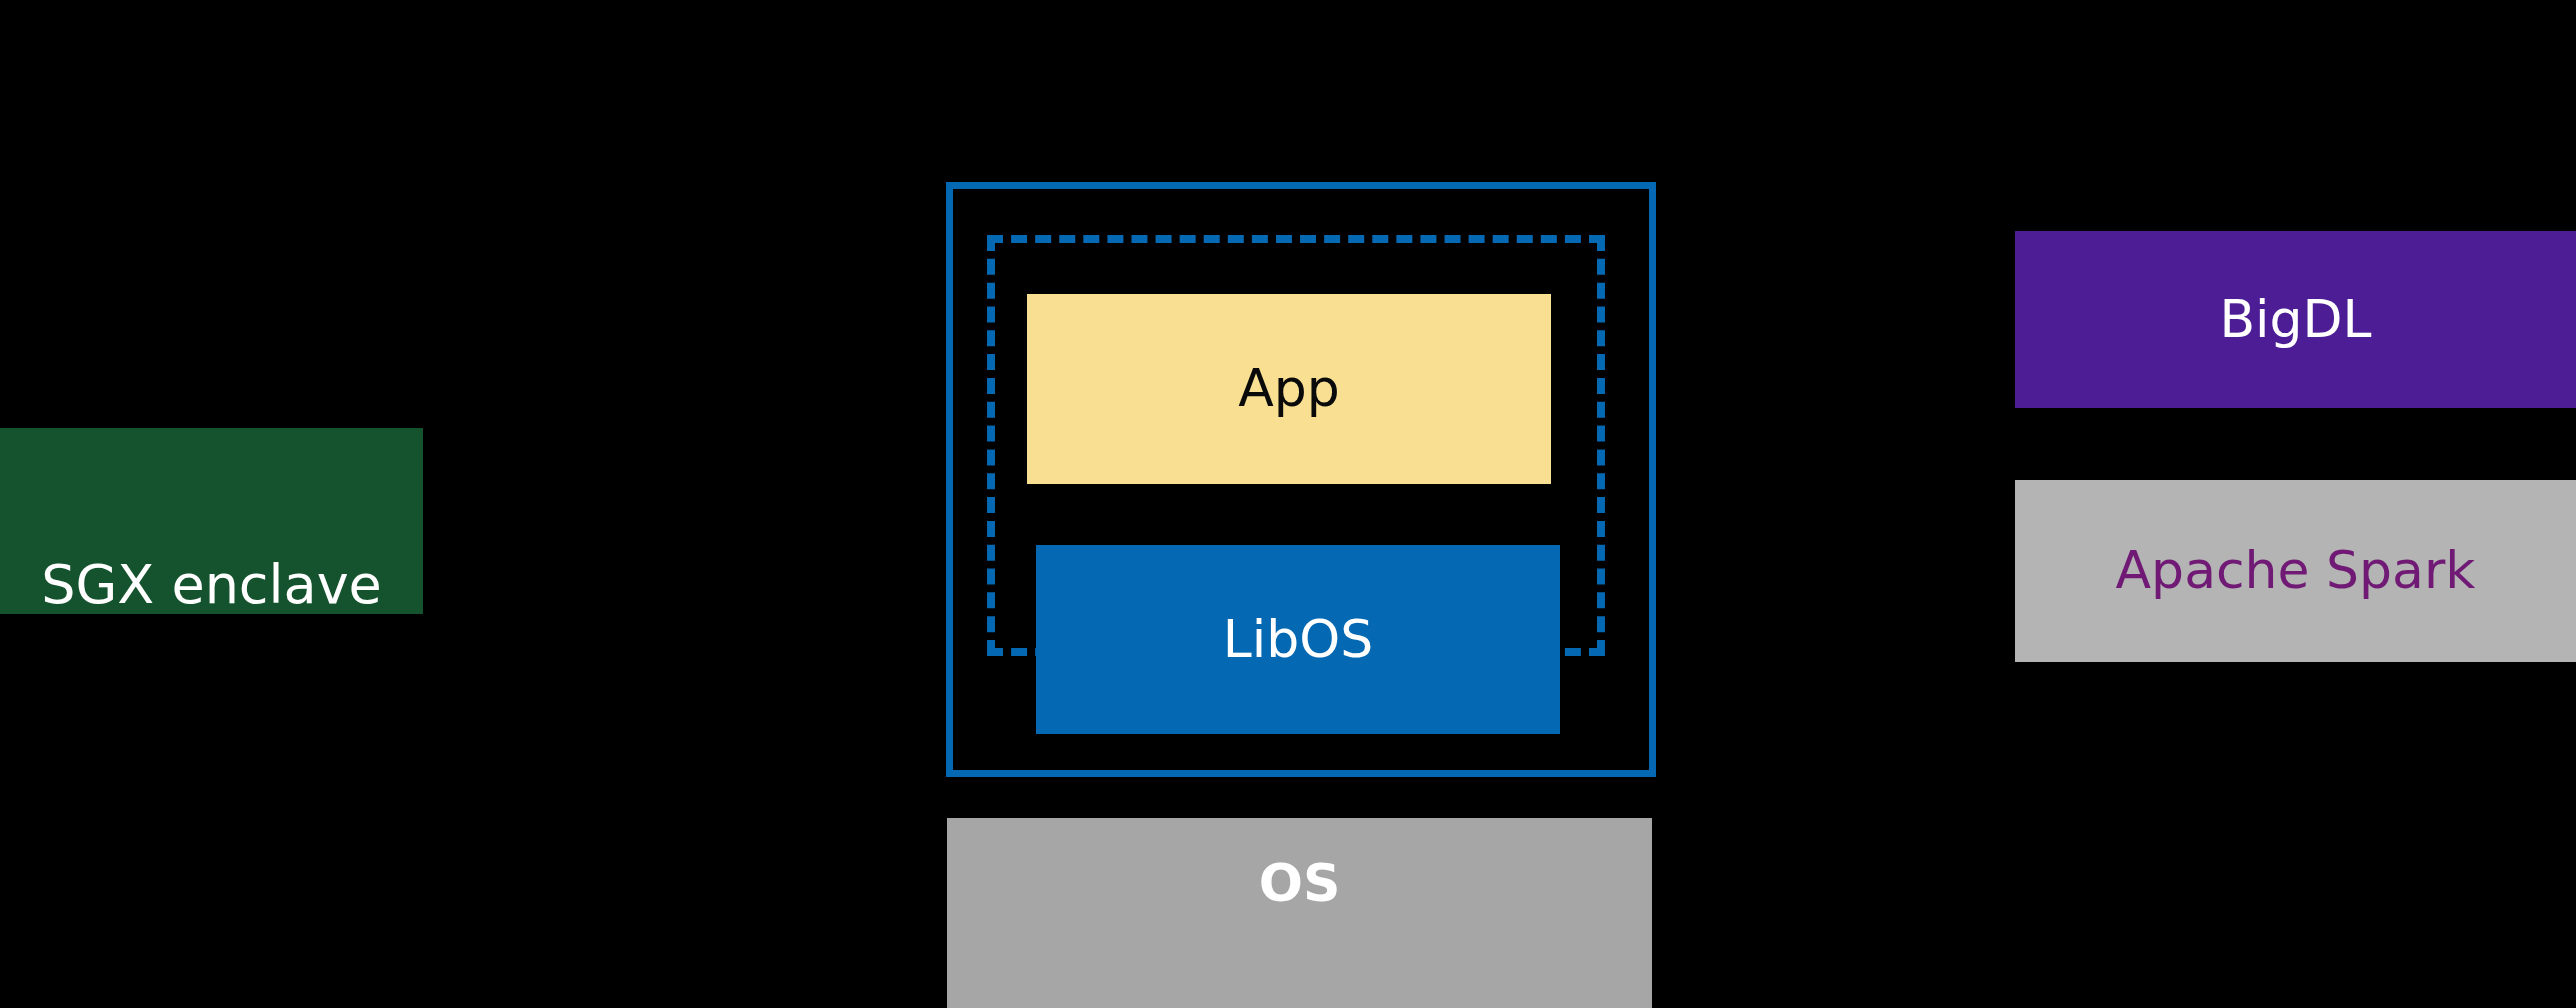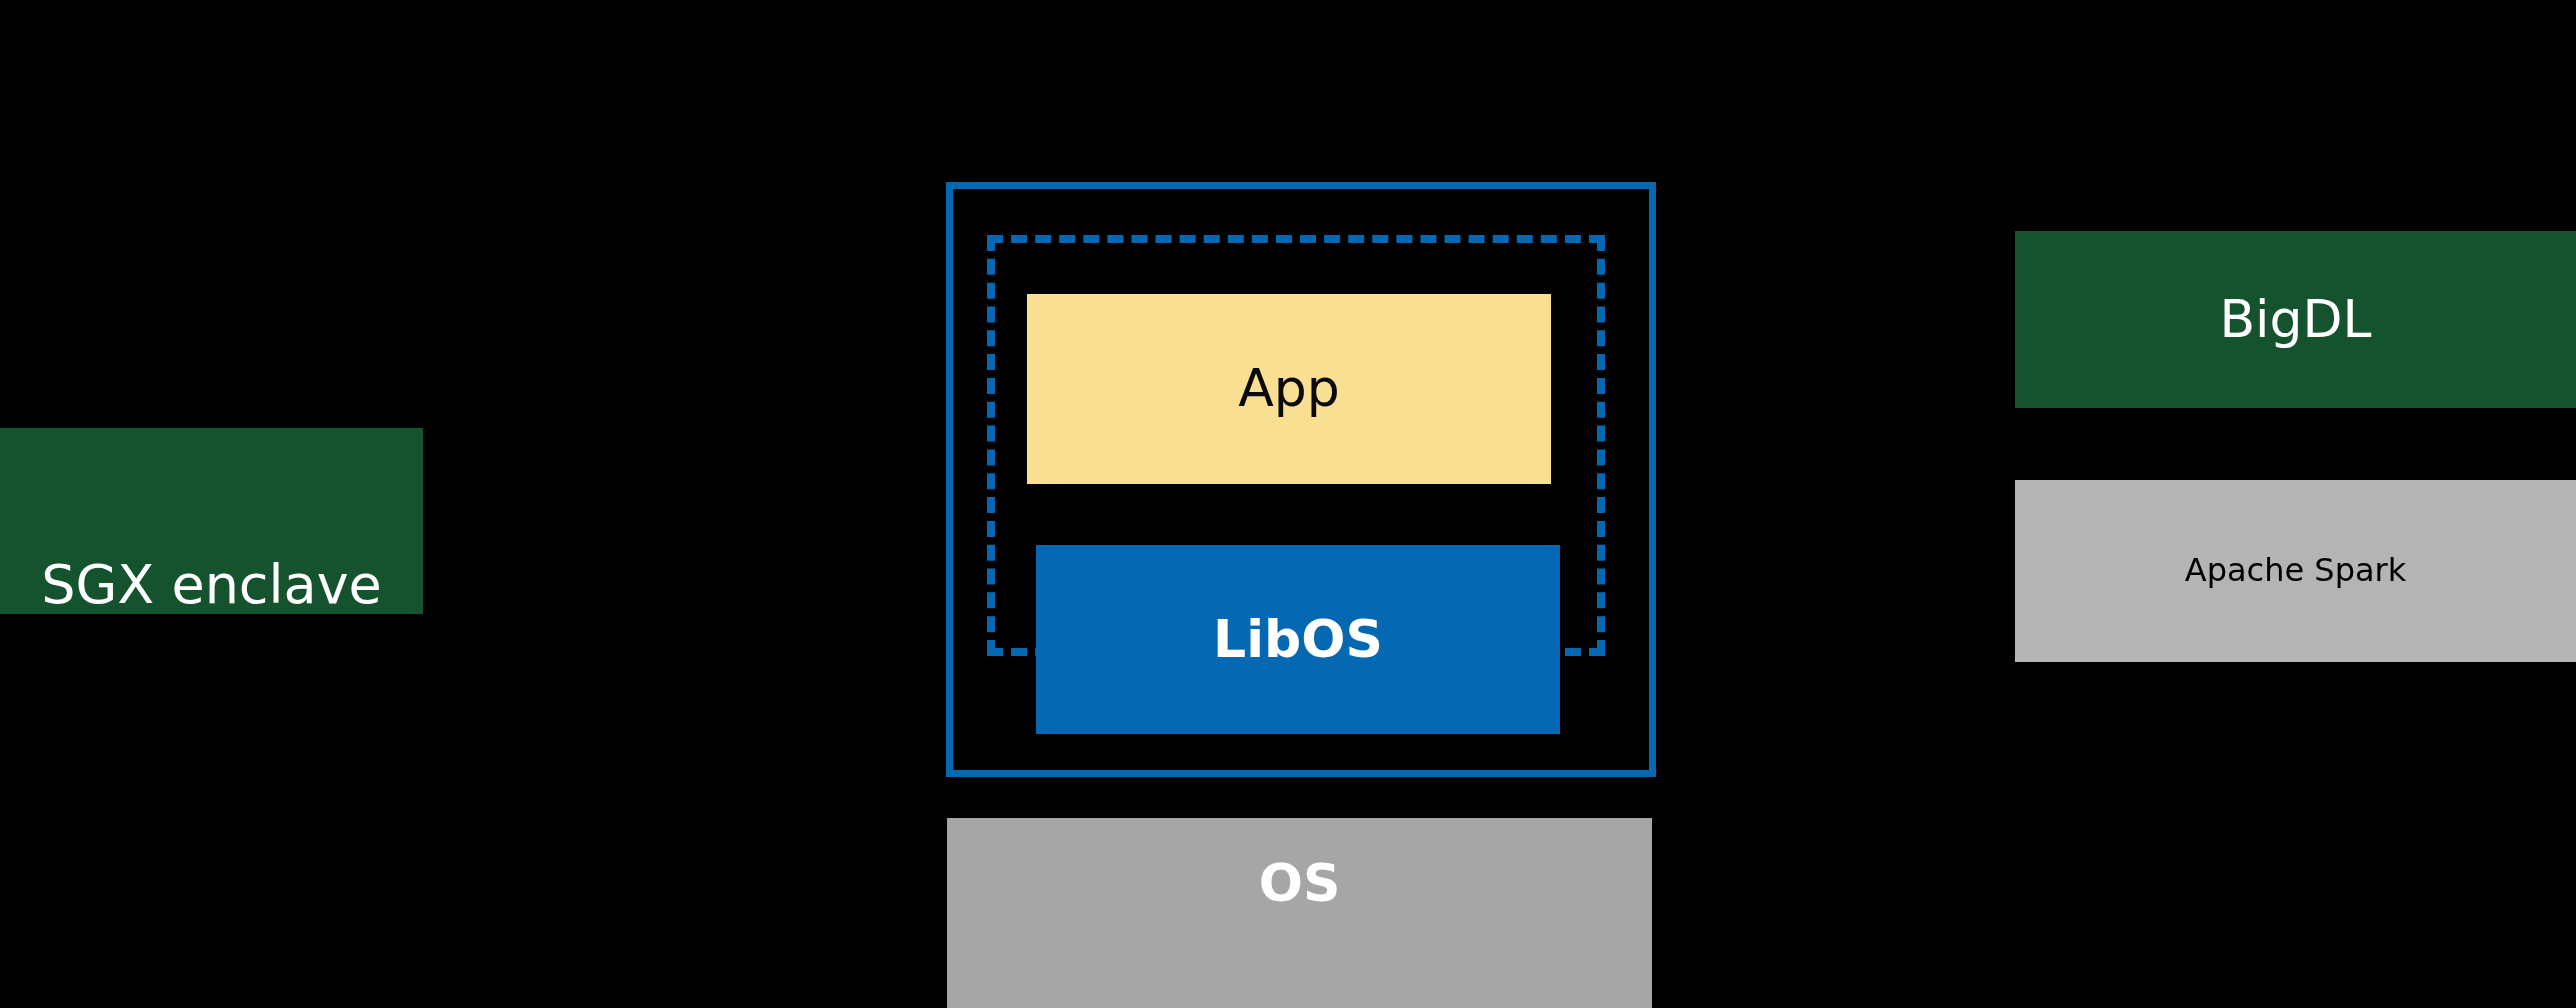--- a/index.html
+++ b/index.html
@@ -78,21 +78,20 @@
 
   
   #libos-box {
     left: 1036px;
     top: 545px;
     width: 524px;
     height: 189px;
     background: #0568B3;
     color: #FFFFFF;
     font-size: 52px;
-    font-weight: bold;
   }
 
   
   #os-box {
     left: 947px;
     top: 818px;
     width: 705px;
     height: 201px;
     background: #A6A6A6;
     color: #FFFFFF;
@@ -110,32 +109,32 @@
     height: 172px;
     background: #F8DF92;
     color: #0A0A0A;
     font-size: 52px;
   }
   #bigdl-box {
     left: 2015px;
     top: 231px;
     width: 561px;
     height: 177px;
-    background: #14532d;
+    background: #4c1d95;
     color: #FFFFFF;
     font-size: 52px;
   }
   #apache-spark-box {
     left: 2015px;
     top: 480px;
     width: 561px;
     height: 182px;
     background: #B4B4B4;
-    color: #000000;
-    font-size: 32px;
+    color: #701a75;
+    font-size: 52px;
   }
 
   
   #connector-layer {
     position: absolute;
     left: 0;
     top: 0;
     width: 2576px;
     height: 1009px;
     pointer-events: none;

